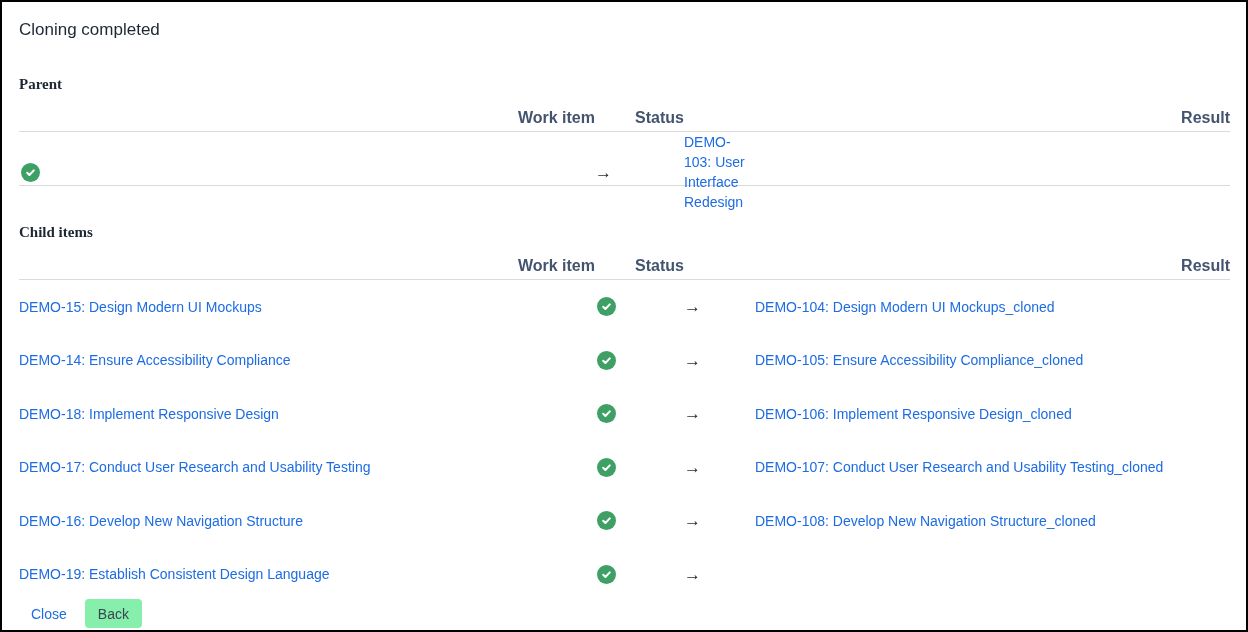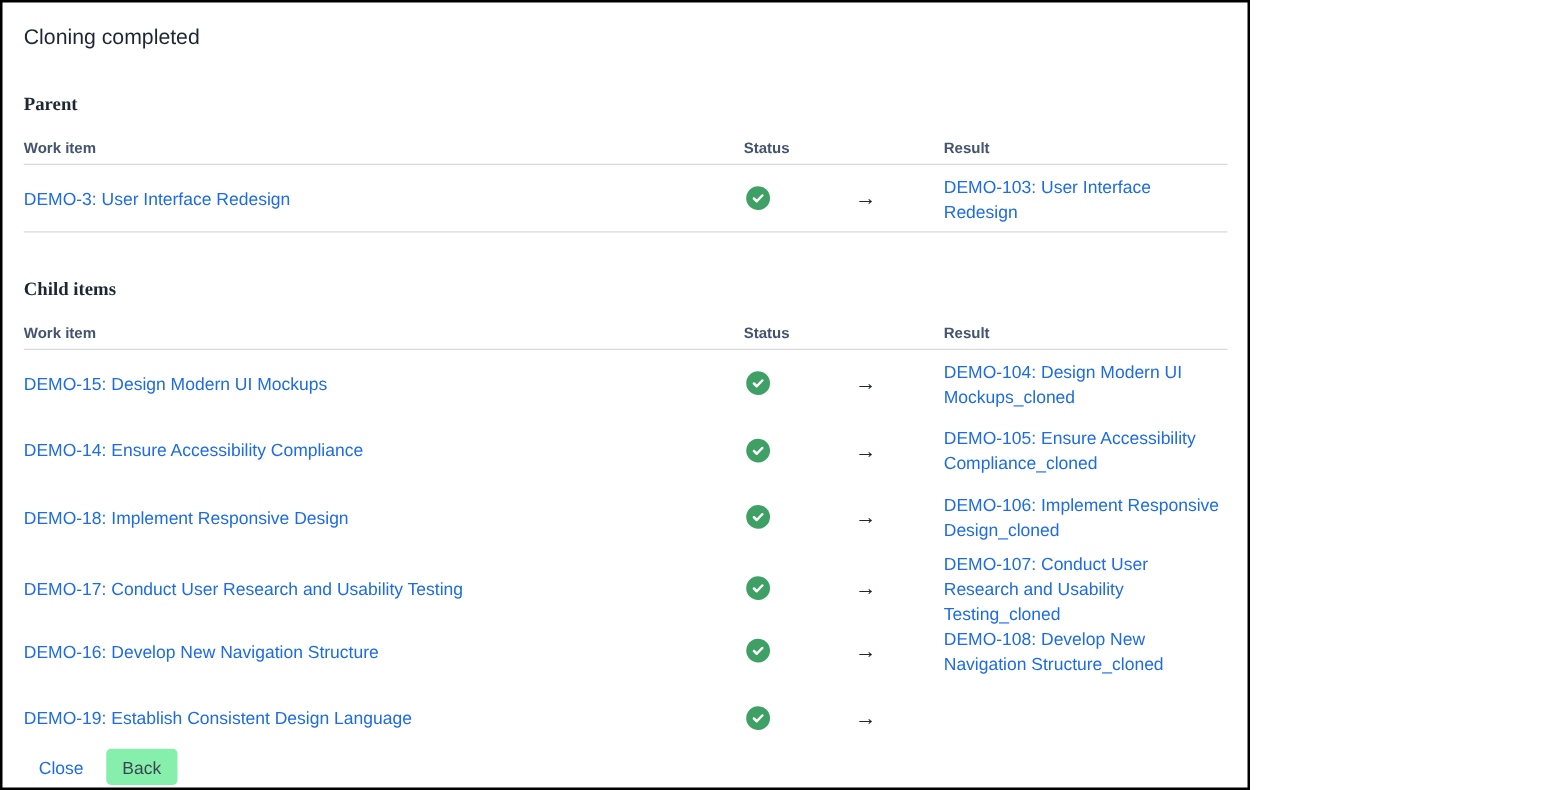--- a/index.html
+++ b/index.html
@@ -1,18 +1,18 @@
 <!DOCTYPE html>
 <html><head>
 <meta charset="utf-8">
 <style>
   * { box-sizing: border-box; }
   html, body { margin: 0; padding: 0; background: #fff; }
   .page {
-    width: 1000px;
+    width: 1248px;
     height: 632px;
     border: 2px solid #000;
     background: #ffffff;
     font-family: "Liberation Sans", sans-serif;
     padding: 0 16px 0 17px;
     overflow: hidden;
   }
   .page-title {
     margin: 19px 0 0 0;
     font-size: 17px;
@@ -33,24 +33,25 @@
     grid-template-columns: 576px 89px 71px auto;
     align-items: center;
   }
   .thead {
     margin-top: 20px;
     padding-bottom: 7px;
     border-bottom: 1px solid #d8dade;
     align-items: end;
   }
   .th {
-    font-size: 12px;
+    font-size: 16px;
     line-height: 12px;
     font-weight: 700;
     color: #44546f;
+    text-align: right;
   }
   .trow { height: 54px; }
   .parent-table .trow { border-bottom: 1px solid #d8dade; }
   .child-table .trow { height: 53.5px; }
   .link {
     font-size: 14px;
     line-height: 20px;
     color: #1d6ce3;
     text-decoration: none;
     cursor: pointer;
@@ -115,21 +116,20 @@
 
   <div class="parent-table">
     <div class="grid thead">
       <div class="th">Work item</div>
       <div class="th">Status</div>
       <div></div>
       <div class="th">Result</div>
     </div>
 
     <div class="grid trow">
-      <a class="link">DEMO-3: User Interface Redesign</a>
       <div class="status-cell">
         <span class="status-circle">
           <svg width="11" height="11" viewBox="0 0 11 11">
               <path d="M2.2 5.8 L4.4 8 L8.8 3.4" fill="none" stroke="#ffffff" stroke-width="2" stroke-linecap="round" stroke-linejoin="round"></path>
             </svg>
         </span>
       </div>
       <div class="arrow-cell">→</div>
       <a class="link">DEMO-103: User Interface Redesign</a>
     </div>

